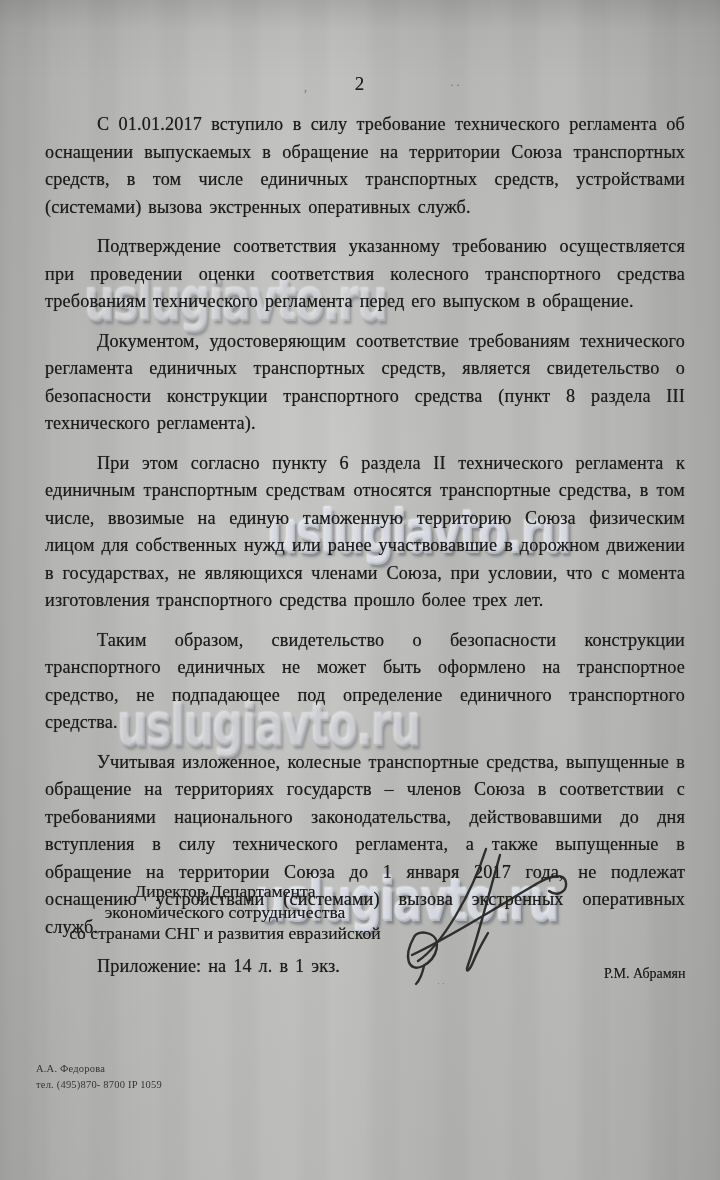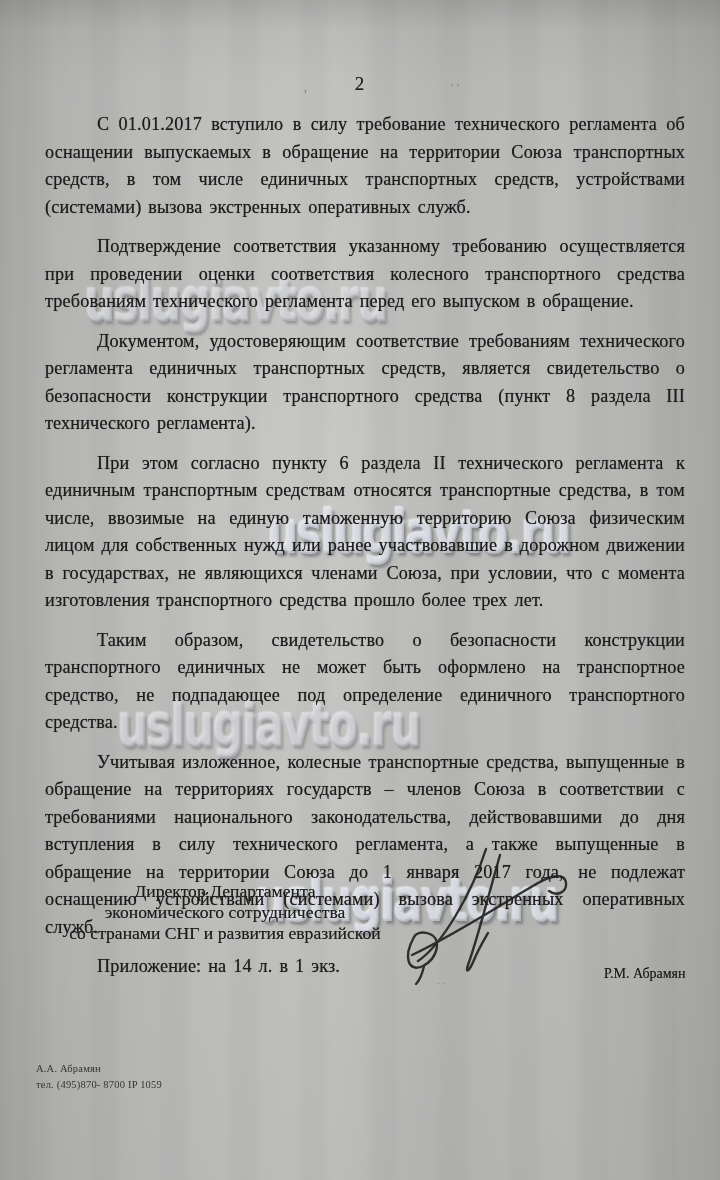--- a/index.html
+++ b/index.html
@@ -84,16 +84,16 @@
       <path d="M 102,10 C 90,52 80,92 70,120 C 67,129 71,127 76,115 C 80,105 86,95 90,88"></path>
       <path d="M 16,92 C 5,112 10,128 25,121 C 40,113 44,94 32,89 C 24,86 18,88 16,92"></path>
       <path d="M 26,121 C 24,130 21,136 18,139"></path>
     </g>
   </svg>
   <div class="artifact" style="left:437px;top:978px;font-size:9px;">··</div>
 
   <div class="signer">Р.М. Абрамян</div>
 
   <div class="footer">
-    <div>А.А. Абрамян</div>
+    <div>А.А. Федорова</div>
     <div>тел. (495)870- 8700  IP 1059</div>
   </div>
 </div>
 
 </body></html>

